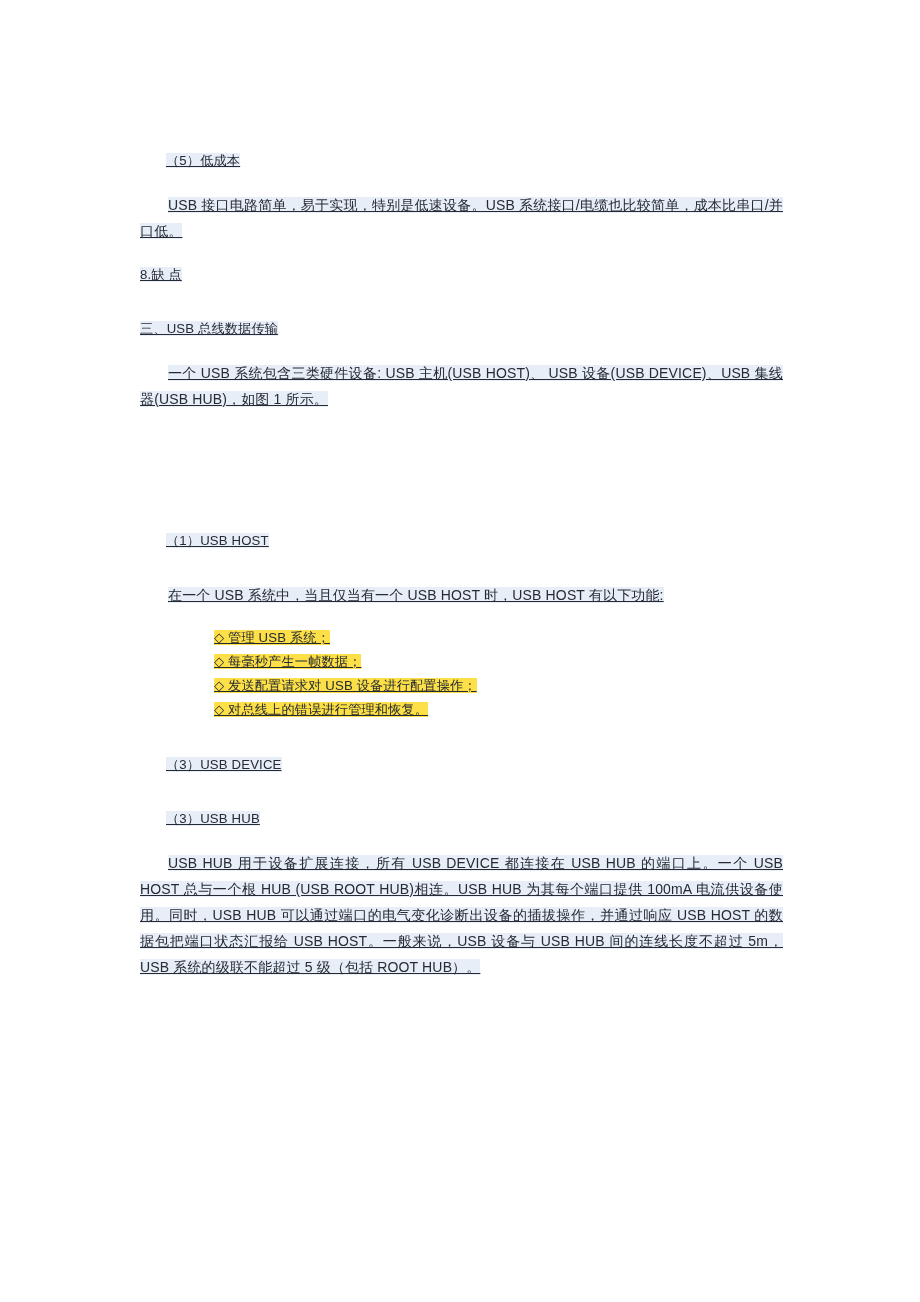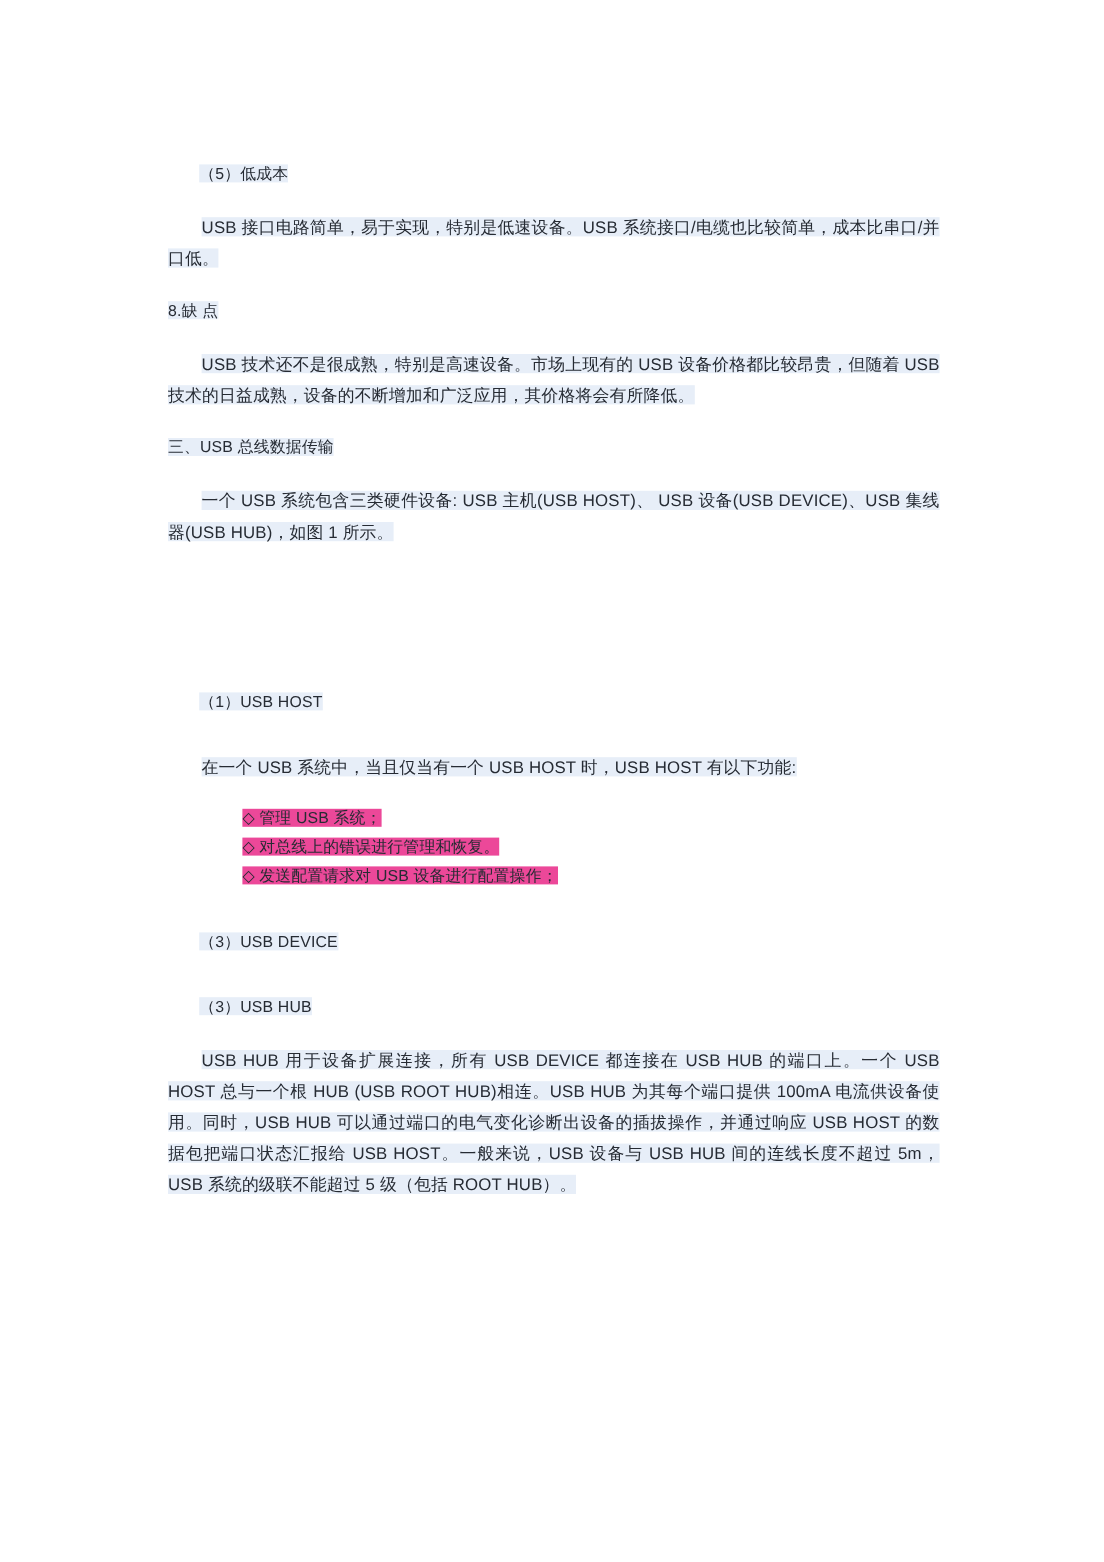--- a/index.html
+++ b/index.html
@@ -17,22 +17,23 @@
   .page {
     position: relative;
     width: 920px;
     height: 1302px;
     background: #ffffff;
     box-sizing: border-box;
   }
   .content {
     position: absolute;
     left: 140px;
-    top: 132px;
+    top: 148px;
     width: 643px;
+    text-decoration: underline;
   }
 
   
   .hl {
     background: #e7eef8;
     box-decoration-break: clone;
     -webkit-box-decoration-break: clone;
   }
 
   
@@ -78,21 +79,22 @@
   }
   .bullet-list li {
     font-size: 13.2px;
     line-height: 24px;
     margin: 0;
     padding: 0 0 0 32px;
     position: relative;
     letter-spacing: 0.15px;
   }
   .bullet-text {
-    background: #ec4899;
+    background: #fde047;
+    margin-left: 12px;
   }
   .bullet-pad {
     display: inline-block;
     width: 30px;
     background: #e7eef8;
   }
 
   .gap-sm { height: 10px; }
   .gap-md { height: 20px; }
 </style>
@@ -107,21 +109,20 @@
     <div class="gap-sm"></div>
 
     <p class="para indent"><span class="hl">USB 接口电路简单，易于实现，特别是低速设备。USB 系统接口/电缆也比较简单，成本比串口/并口低。</span></p>
 
     <div class="gap-sm"></div>
 
     <p class="sub-heading"><span class="hl">8.缺 点</span></p>
 
     <div class="gap-sm"></div>
 
-    <p class="para indent"><span class="hl">USB 技术还不是很成熟，特别是高速设备。市场上现有的 USB 设备价格都比较昂贵，但随着 USB 技术的日益成熟，设备的不断增加和广泛应用，其价格将会有所降低。</span></p>
 
     <div class="gap-sm"></div>
 
     <p class="sub-heading"><span class="hl">三、USB 总线数据传输</span></p>
 
     <div class="gap-sm"></div>
 
     <p class="para indent"><span class="hl">一个 USB 系统包含三类硬件设备: USB 主机(USB HOST)、 USB 设备(USB DEVICE)、USB 集线器(USB HUB)，如图 1 所示。</span></p>
 
     <div class="figure-slot"></div>
@@ -129,22 +130,23 @@
     <p class="heading indent"><span class="hl">（1）USB HOST</span></p>
 
     <div class="gap-md"></div>
 
     <p class="para indent"><span class="hl">在一个 USB 系统中，当且仅当有一个 USB HOST 时，USB HOST 有以下功能:</span></p>
 
     <div class="gap-sm"></div>
 
     <ul class="bullet-list">
       <li><span class="bullet-pad"></span><span class="bullet-text">◇ 管理 USB 系统；</span></li>
+      <li><span class="bullet-pad"></span><span class="bullet-text">◇ 每毫秒产生一帧数据；</span></li>
+      <li><span class="bullet-pad"></span><span class="bullet-text">◇ 发送配置请求对 USB 设备进行配置操作；</span></li>
       <li><span class="bullet-pad"></span><span class="bullet-text">◇ 对总线上的错误进行管理和恢复。</span></li>
-      <li><span class="bullet-pad"></span><span class="bullet-text">◇ 发送配置请求对 USB 设备进行配置操作；</span></li>
     </ul>
 
     <div class="gap-md"></div>
 
     <p class="heading indent"><span class="hl">（3）USB DEVICE</span></p>
 
     <div class="gap-sm"></div>
 
 
     <div class="gap-sm"></div>

